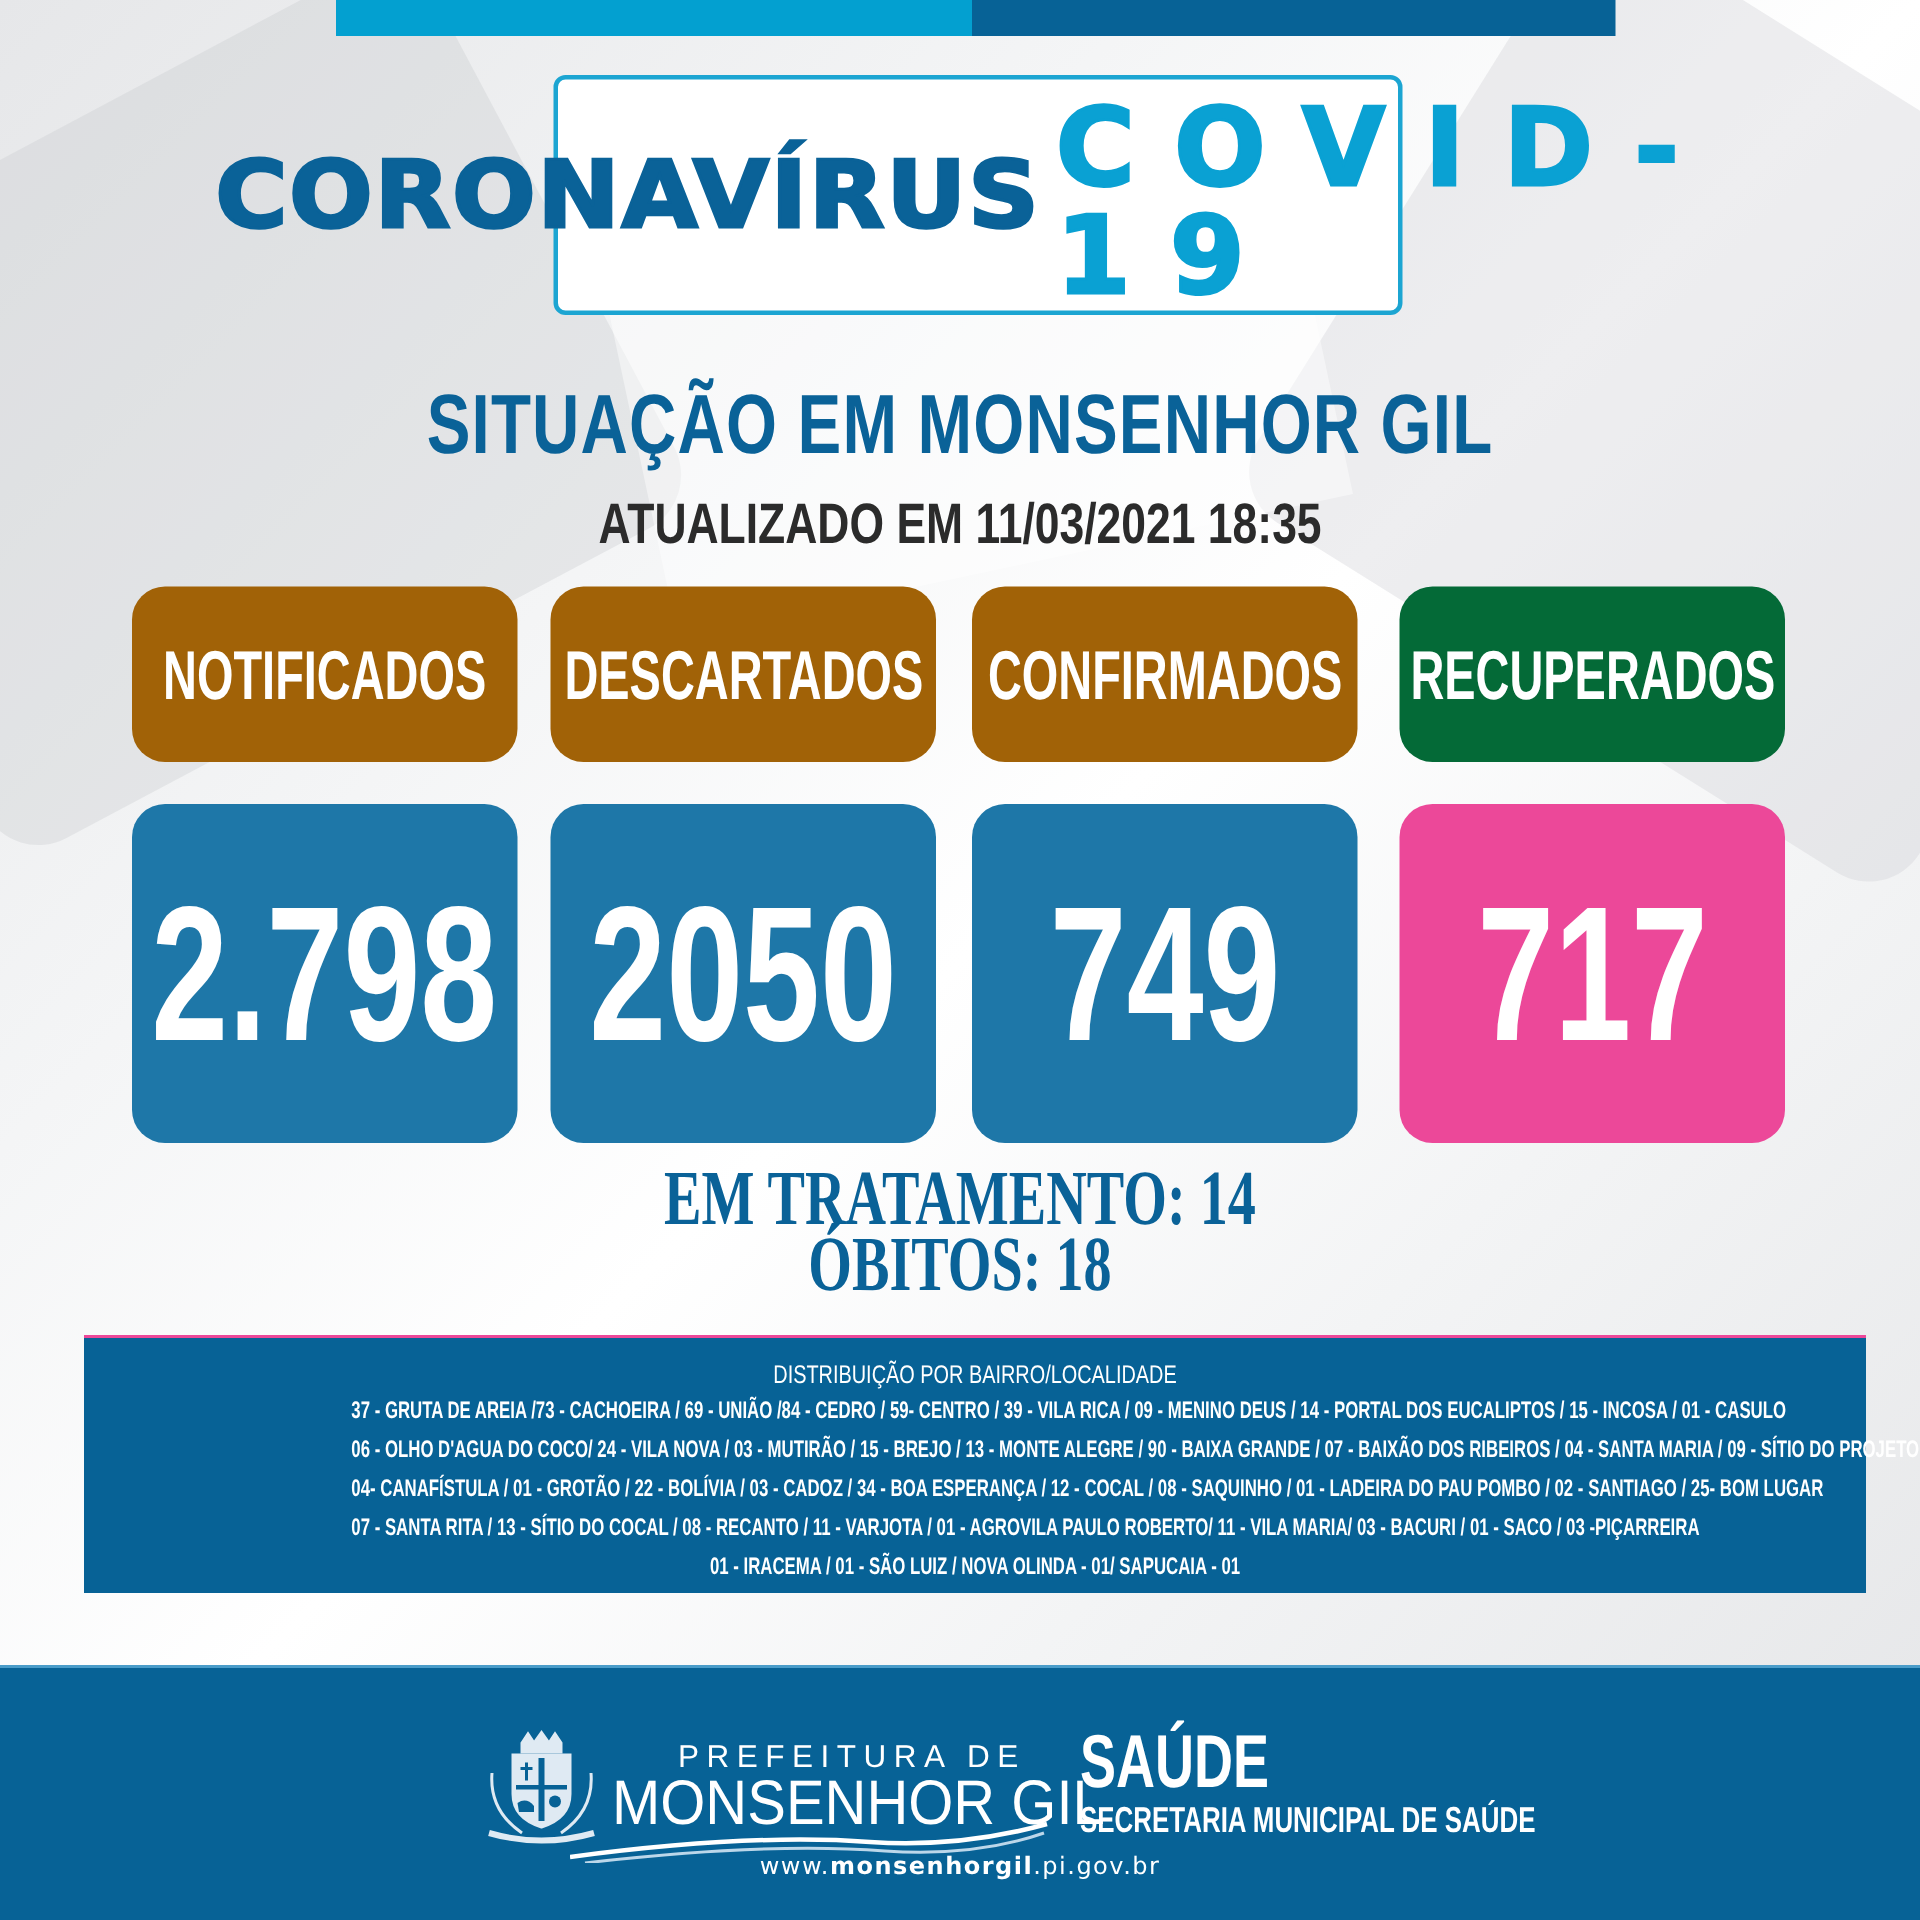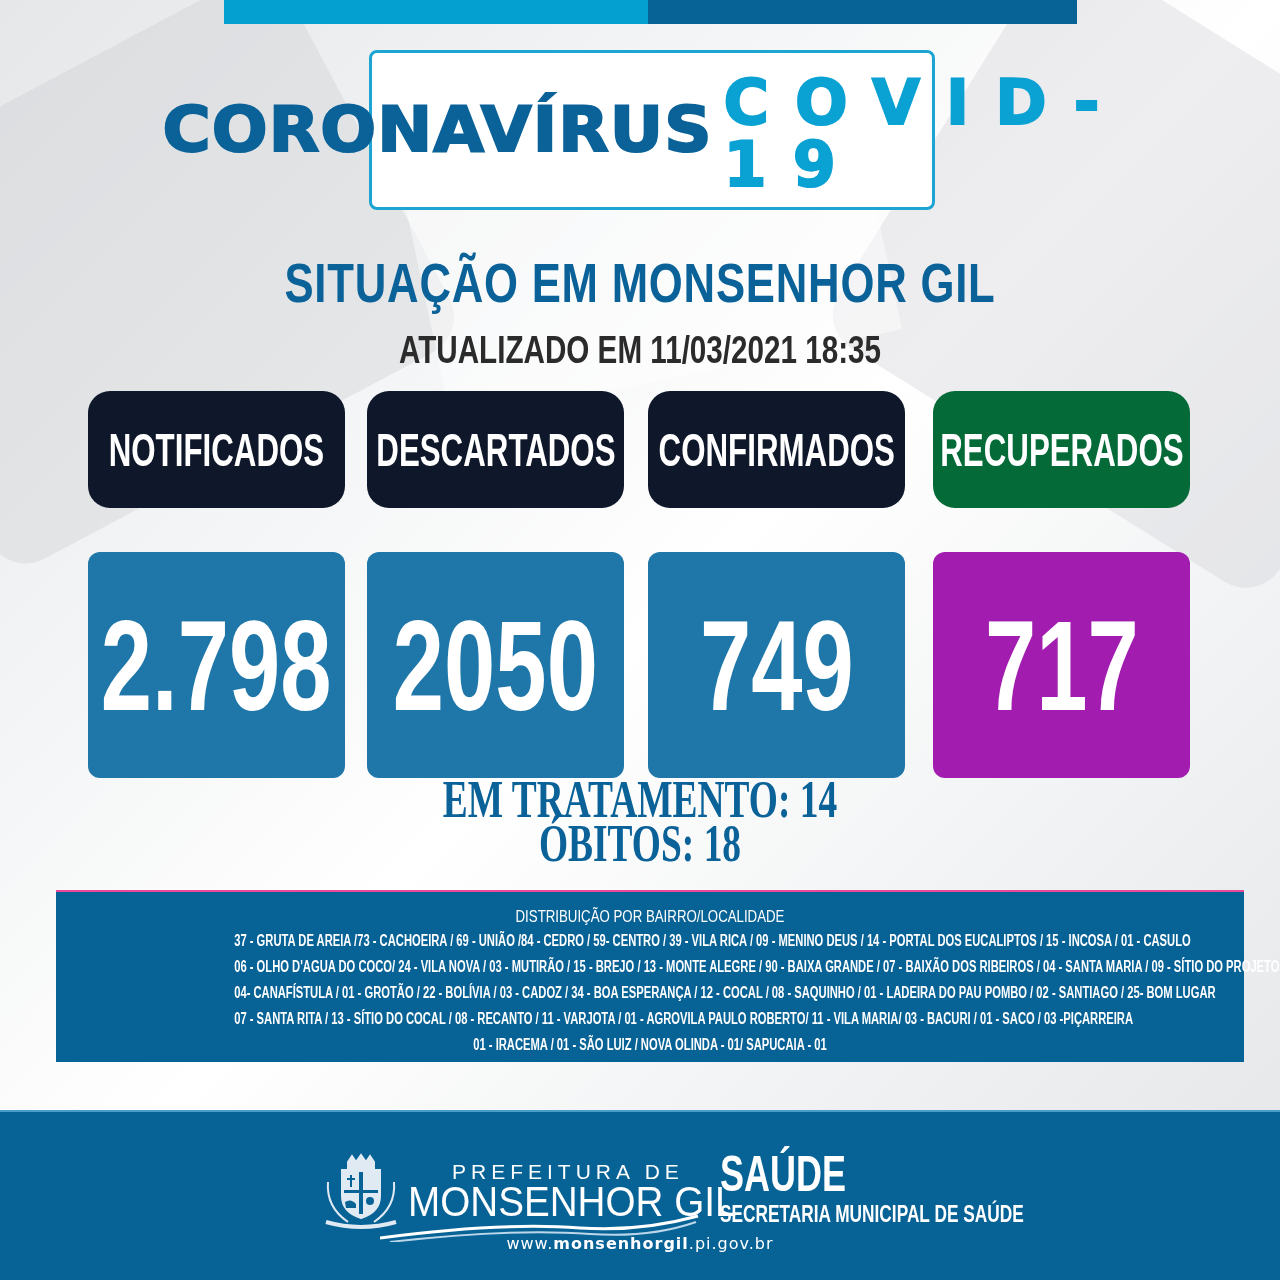--- a/index.html
+++ b/index.html
@@ -22,21 +22,21 @@
     position: absolute; left: 369px; top: 50px; width: 566px; height: 160px;
     background: #fff; border: 3px solid #1ca5d2; border-radius: 8px;
     display: flex; flex-direction: row; align-items: center; justify-content: center;
   }
   .title-line1 {
     font-family: "DejaVu Sans", sans-serif; font-weight: 900; font-size: 62px;
     color: #0a6298; letter-spacing: 1px; line-height: 1; transform: scaleX(1.06);
     -webkit-text-stroke: 2px #0a6298;
   }
   .title-line2 {
-    font-family: "DejaVu Sans", sans-serif; font-weight: 900; font-size: 62px;
+    font-family: "DejaVu Sans", sans-serif; font-weight: 900; font-size: 72px;
     color: #0aa1d3; letter-spacing: 26px; line-height: 1; margin-top: 8px; margin-left: 26px;
     -webkit-text-stroke: 2px #0aa1d3;
   }
 
   .headline {
     position: absolute; top: 252px; left: 0; width: 1280px; text-align: center;
     font-family: "Liberation Sans", sans-serif; font-weight: 700; font-size: 56px;
     color: #0a6298; line-height: 62px; transform: scaleX(0.78); transform-origin: center;
     letter-spacing: 1px;
   }
@@ -46,30 +46,30 @@
     color: #2b2b2b; line-height: 44px; transform: scaleX(0.78); transform-origin: center;
   }
 
   .card-label {
     position: absolute; top: 391px; width: 257px; height: 117px;
     border-radius: 22px; display: flex; align-items: center; justify-content: center;
     color: #fff; font-weight: 700; font-size: 46px;
   }
   .card-label span { display: inline-block; transform: scaleX(0.68); white-space: nowrap; }
   .card-value {
-    position: absolute; top: 552px; width: 257px; height: 226px;
-    border-radius: 12px; display: flex; align-items: center; justify-content: center;
+    position: absolute; top: 536px; width: 257px; height: 226px;
+    border-radius: 22px; display: flex; align-items: center; justify-content: center;
     color: #fff; font-weight: 700; font-size: 128px;
   }
   .card-value span { display: inline-block; transform: scaleX(0.72); white-space: nowrap; }
   .c1 { left: 88px; } .c2 { left: 367px; } .c3 { left: 648px; } .c4 { left: 933px; }
-  .blue-label { background: #0f172a; }
+  .blue-label { background: #a16207; }
   .blue-value { background: #1e77a8; }
   .green-label { background: #046a37; }
-  .green-value { background: #a21caf; }
+  .green-value { background: #ec4899; }
 
   .stats {
     position: absolute; top: 778px; left: 0; width: 1280px; text-align: center;
     color: #0a6298; font-weight: 700; font-size: 52px; line-height: 44px; font-family: Liberation Serif, serif;
   }
   .stats div { transform: scaleX(0.72); transform-origin: center; }
 
   .dist-panel {
     position: absolute; left: 56px; top: 890px; width: 1188px; height: 172px;
     background: #076296; border-top: 2px solid #ec4899;

